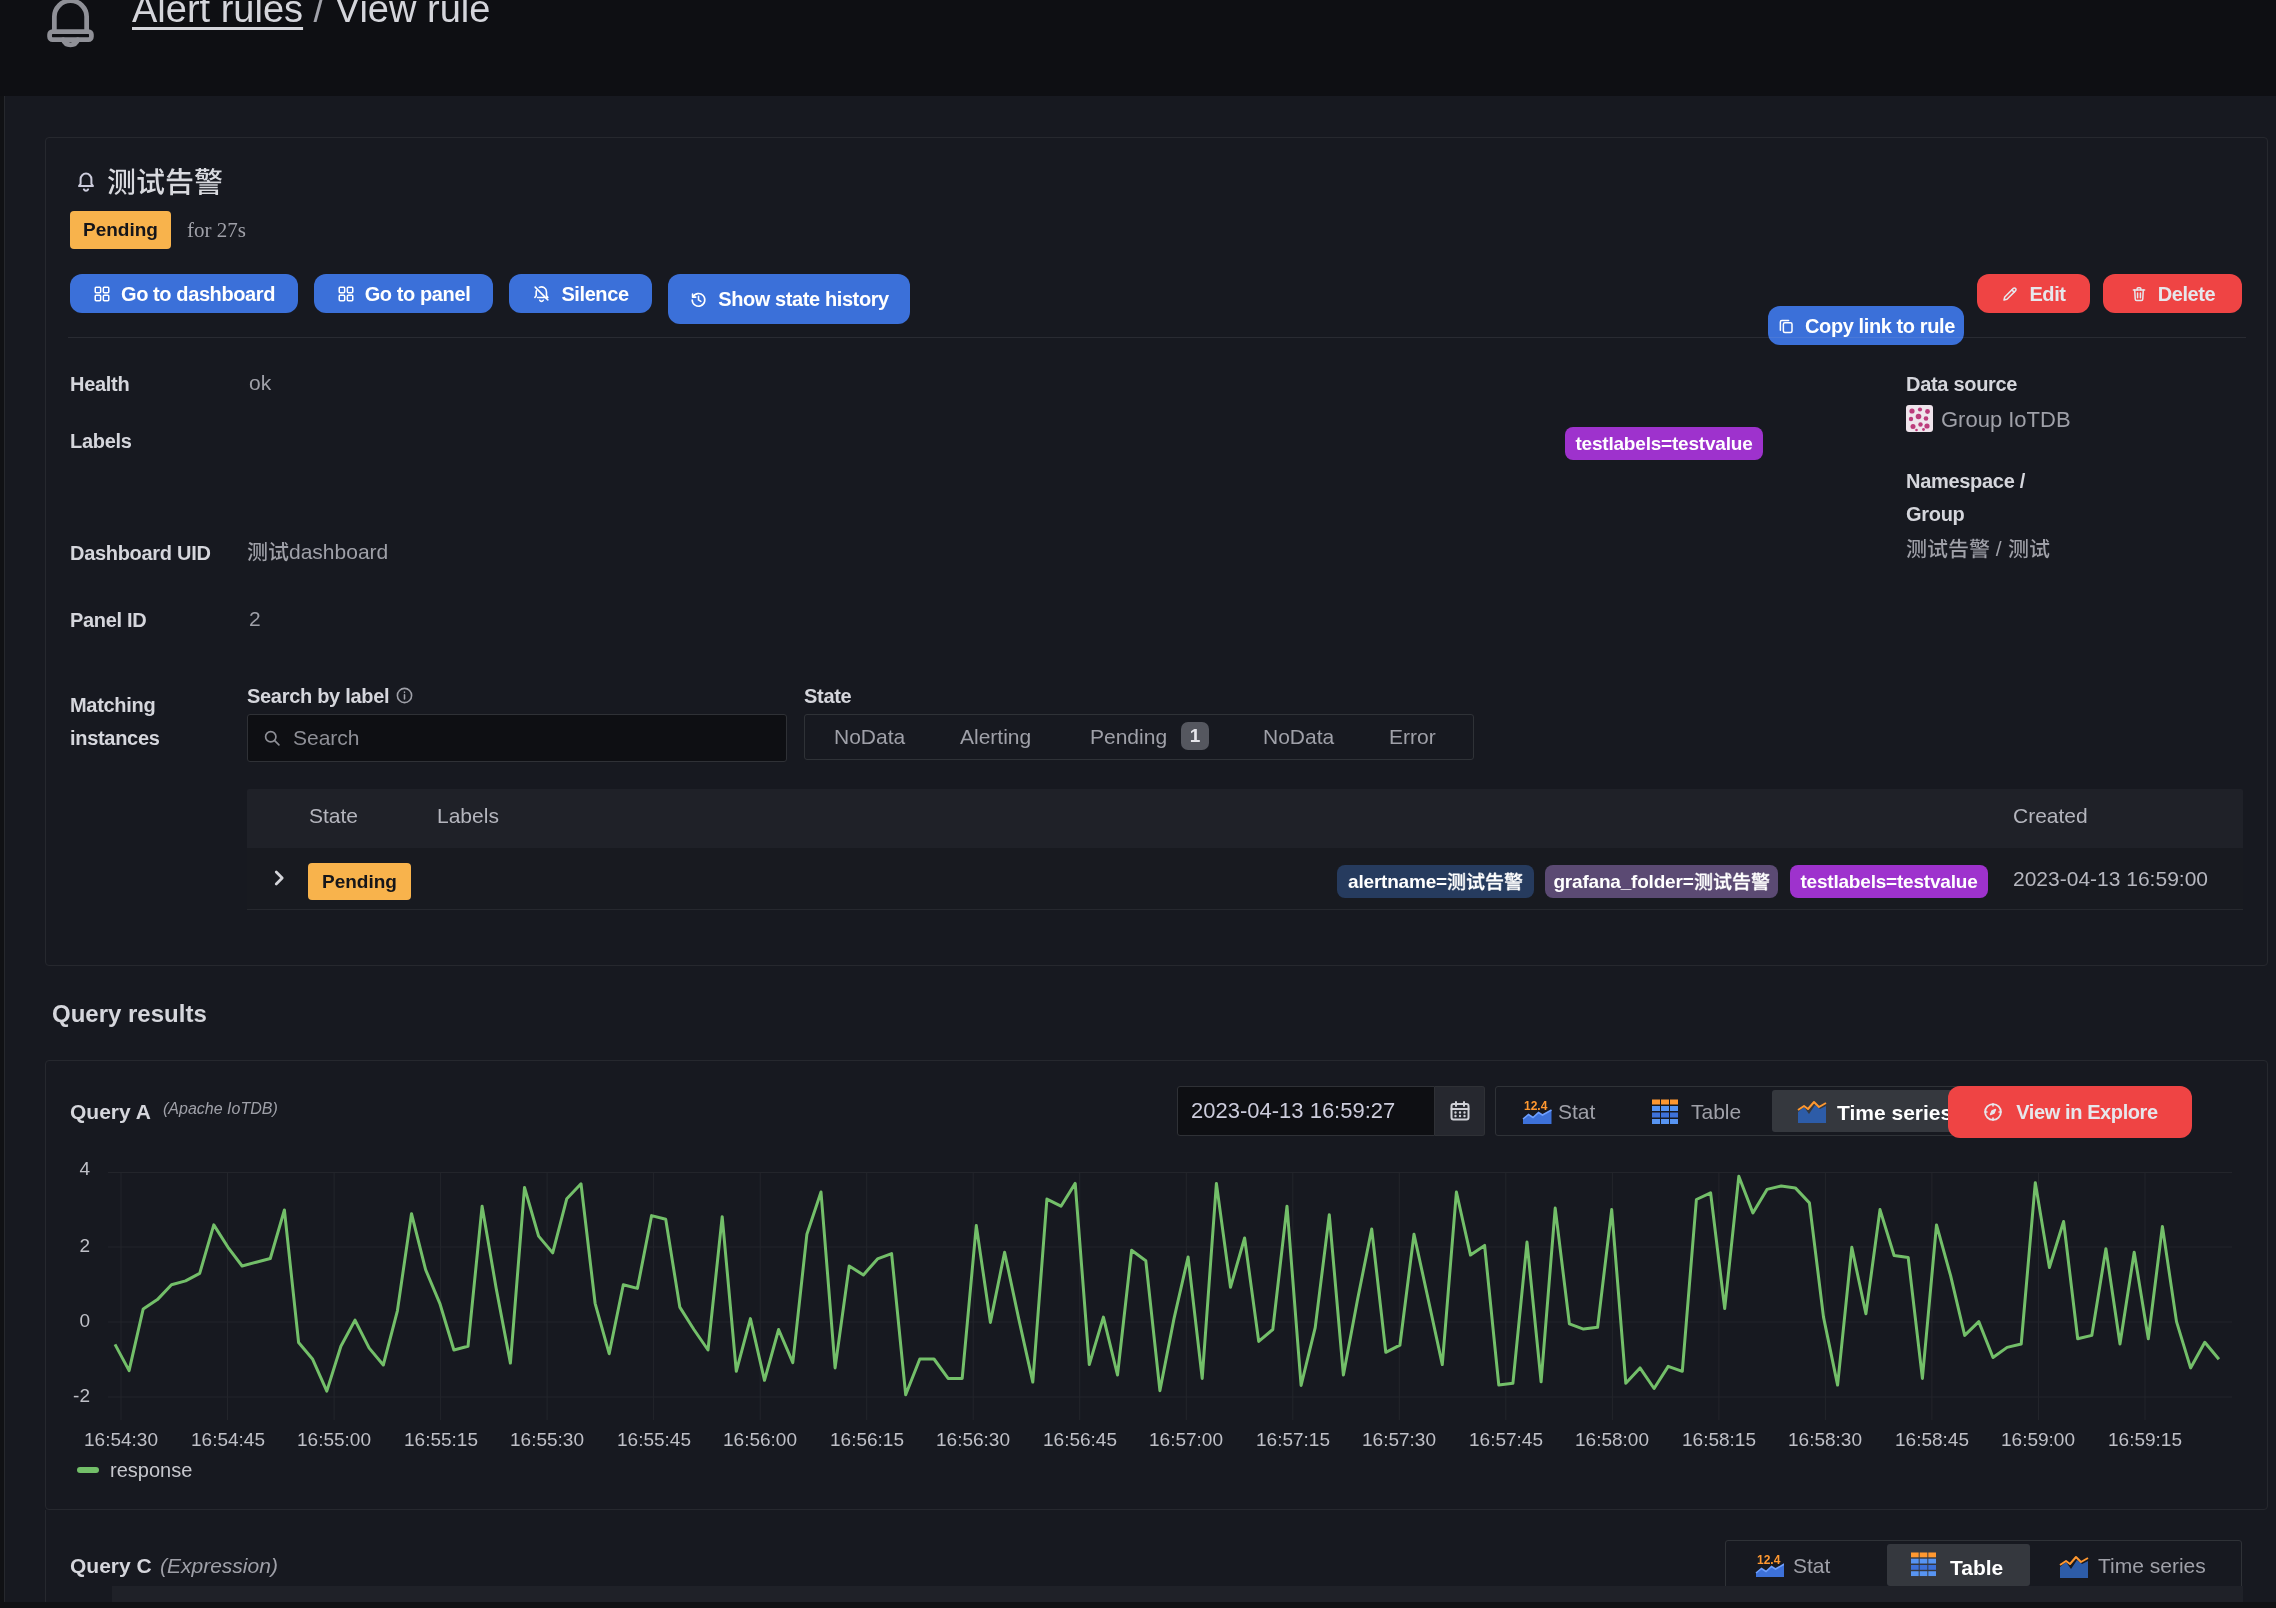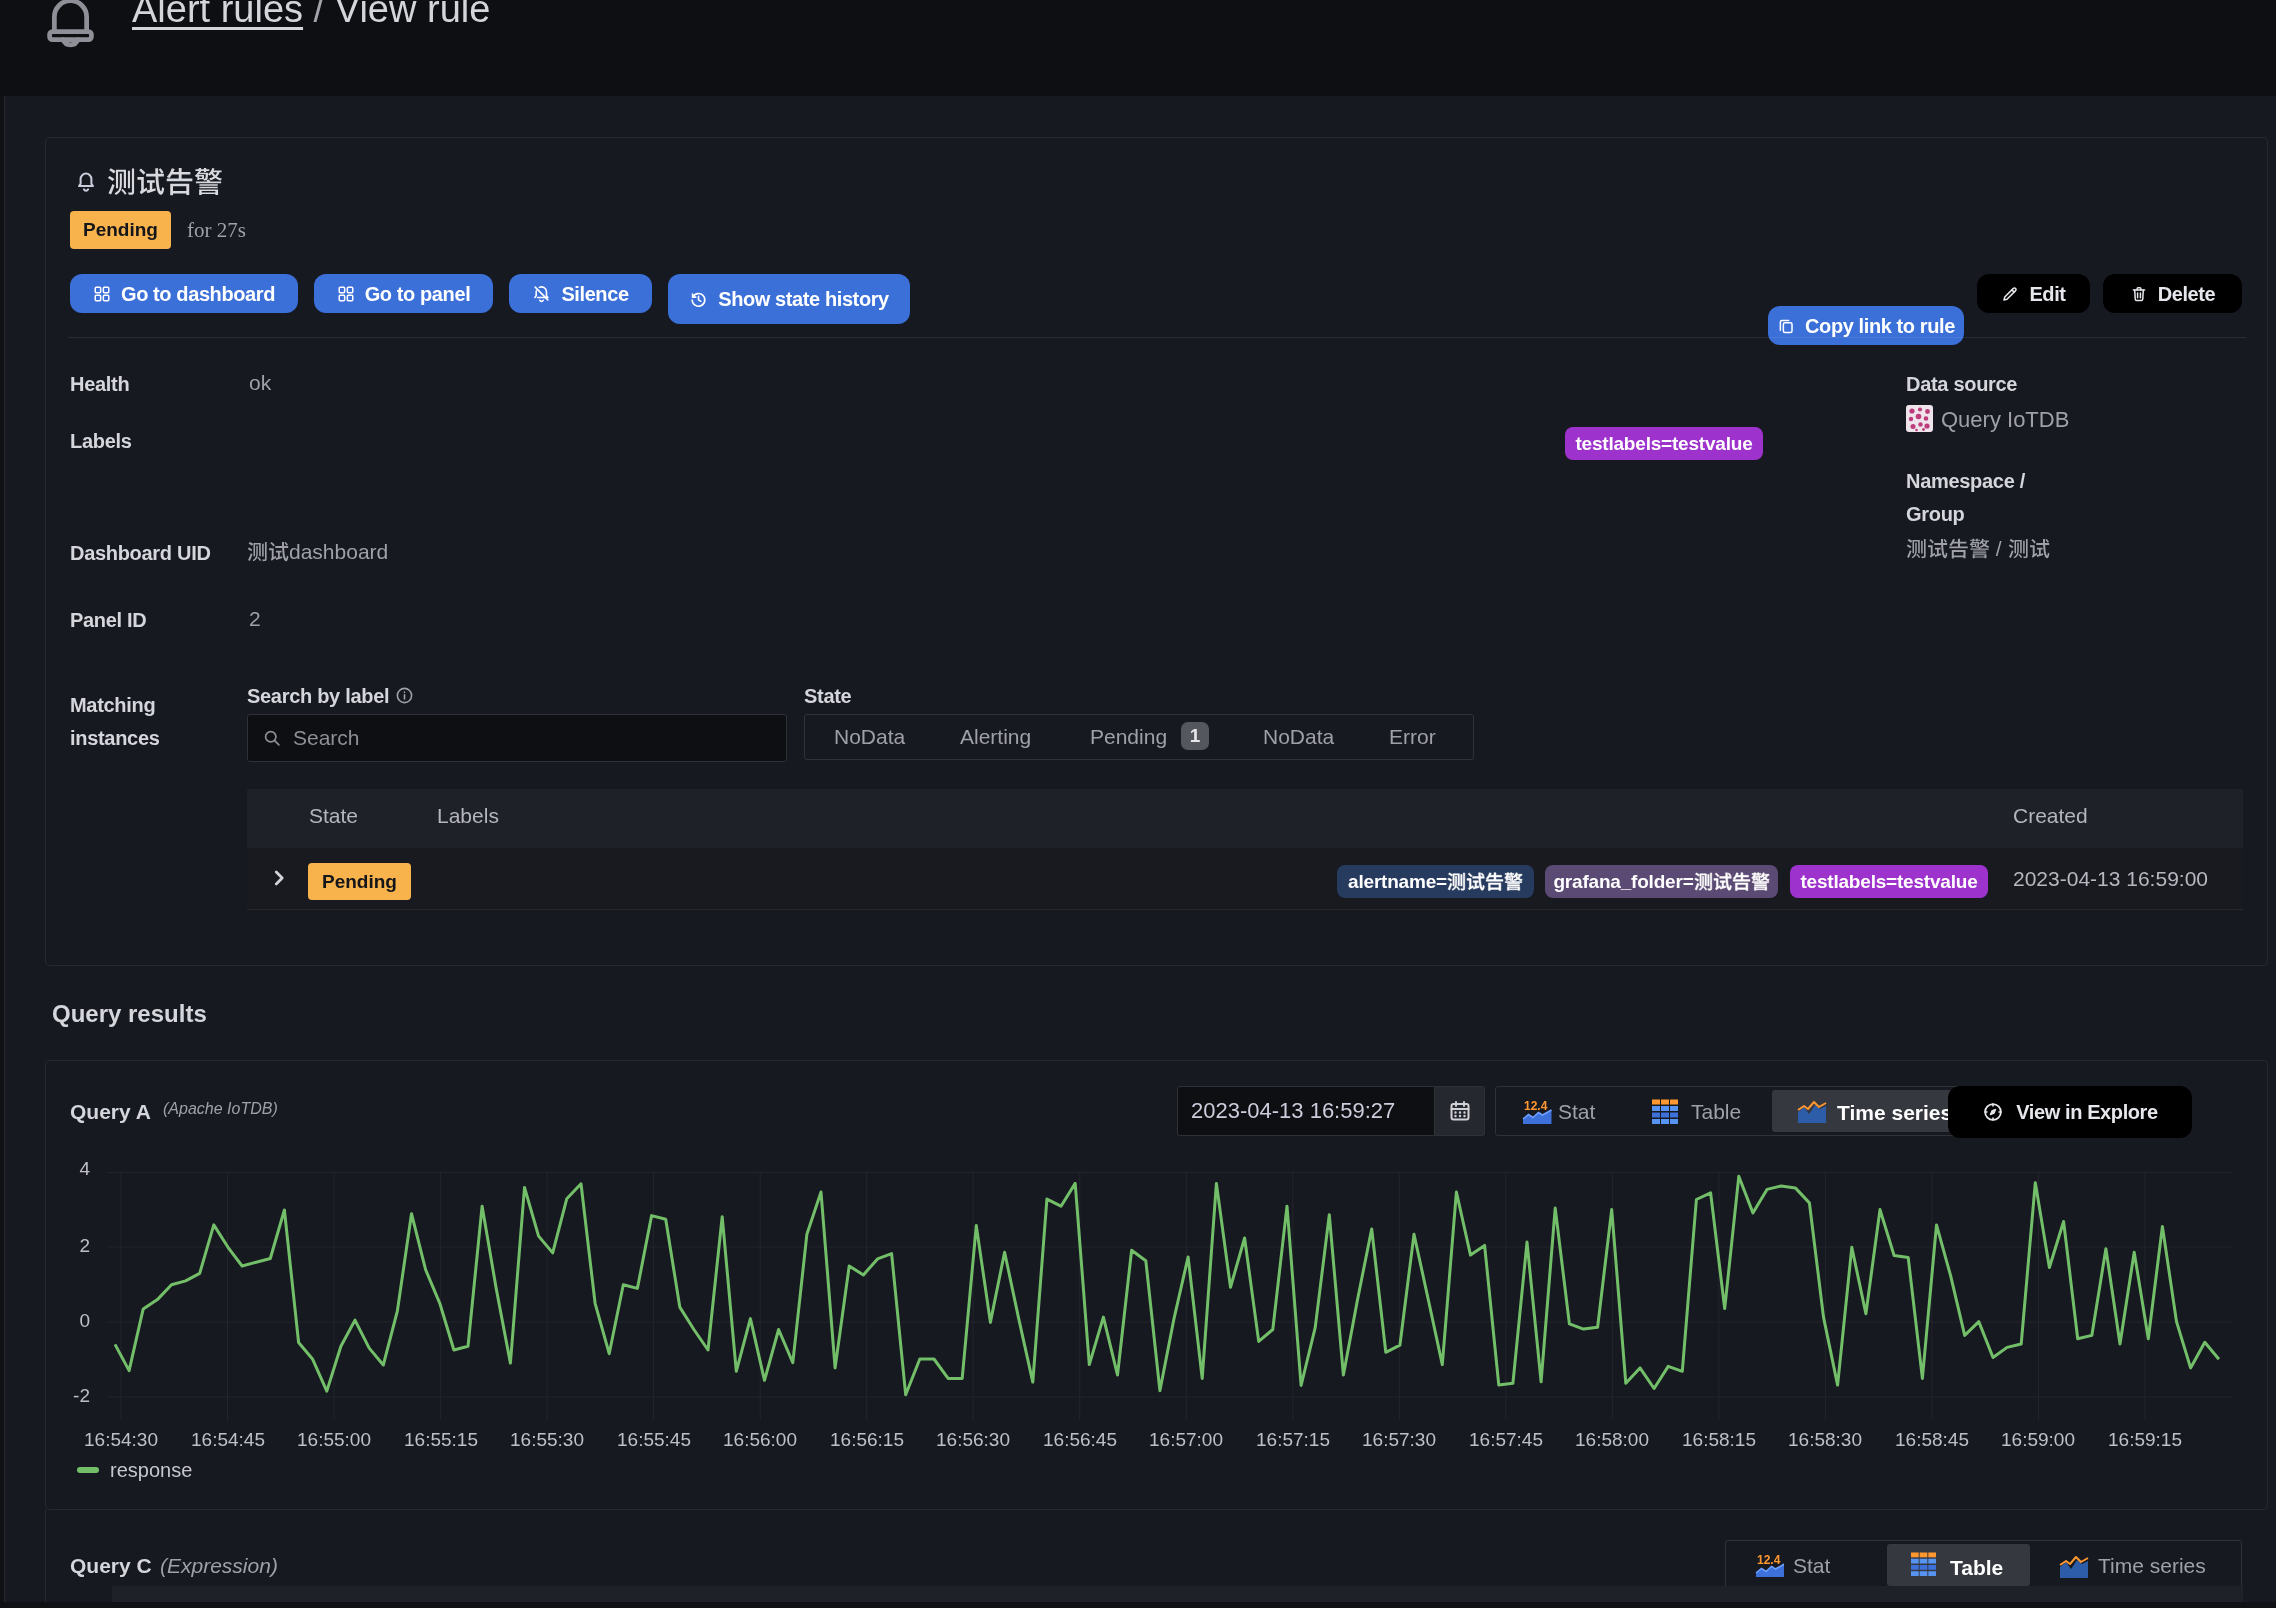--- a/index.html
+++ b/index.html
@@ -4,21 +4,21 @@
 html,body{width:2276px;height:1608px;background:#171920;overflow:hidden}
 body{font-family:"Liberation Sans",sans-serif;color:#d5d6dc;-webkit-font-smoothing:antialiased}
 .abs{position:absolute}
 .cjk{width:1em;height:1em;vertical-align:-0.12em;fill:currentColor}
 .cjkb use{stroke:currentColor;stroke-width:26}
 .lbl{font-size:20px;letter-spacing:-0.3px;font-weight:700;color:#d5d6dc;line-height:24px}
 .val{font-size:21px;color:#9fa0a8;line-height:25px}
 .btn{height:39px;border-radius:12px;display:flex;align-items:center;justify-content:center;gap:10px;
      font-size:20px;letter-spacing:-0.4px;font-weight:700;color:#fff;line-height:1}
 .btn.blue{background:#3b70d9}
-.btn.gray{background:#000000;color:#e6e7ec}
+.btn.gray{background:#ef4444;color:#e6e7ec}
 .badge{background:#f8b34c;color:#15161a;font-weight:700;font-size:19px;border-radius:4px;
        display:flex;align-items:center;justify-content:center}
 .chip{height:33px;border-radius:8px;color:#fff;font-size:19px;letter-spacing:-0.2px;font-weight:700;
       display:flex;align-items:center;justify-content:center;line-height:1}
 .ric{border:1px solid #2f3237;border-radius:3px}
 .ritem{font-size:21px;color:#9fa0a8;line-height:1;display:flex;align-items:center}
 .sel{background:#35383e;border-radius:3px;display:flex;align-items:center;color:#fff;font-weight:700;font-size:21px}
 .xl{width:120px;text-align:center;font-size:19px;color:#bfc0c7}
 .yl{width:50px;text-align:right;font-size:19px;color:#bfc0c7}
 .hdr{font-size:21px;color:#b4b5bd;line-height:25px}
@@ -124,21 +124,21 @@
         <circle cx="5" cy="14" r="2.2"></circle>
         <circle cx="12.5" cy="11.5" r="2.8"></circle>
         <circle cx="20" cy="13.5" r="2.3"></circle>
         <circle cx="7" cy="21.5" r="2.5"></circle>
         <circle cx="14.5" cy="19.5" r="2.2"></circle>
         <circle cx="21" cy="21" r="2.6"></circle>
         <circle cx="17.5" cy="24.5" r="1.4"></circle>
         <circle cx="10.5" cy="25" r="1.3"></circle>
       </g>
     </svg></div>
-<div class="abs val" style="left:1941px;top:407px;font-size:22px">Query IoTDB</div>
+<div class="abs val" style="left:1941px;top:407px;font-size:22px">Group IoTDB</div>
 <div class="abs lbl" style="left:1906px;top:469px;">Namespace /</div>
 <div class="abs lbl" style="left:1906px;top:502px;">Group</div>
 <div class="abs val" style="left:1906px;top:536px;"><svg class="cjk" viewBox="0 0 1000 1000">
       <use href="#c1"></use>
     </svg><svg class="cjk" viewBox="0 0 1000 1000">
       <use href="#c2"></use>
     </svg><svg class="cjk" viewBox="0 0 1000 1000">
       <use href="#c3"></use>
     </svg><svg class="cjk" viewBox="0 0 1000 1000">
       <use href="#c4"></use>

